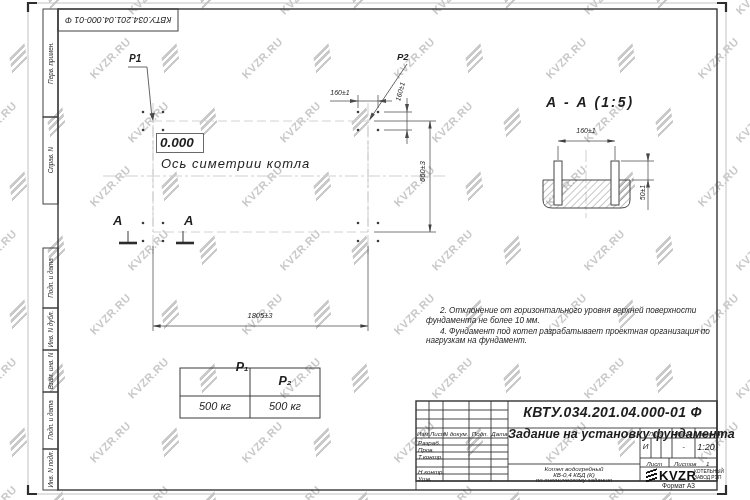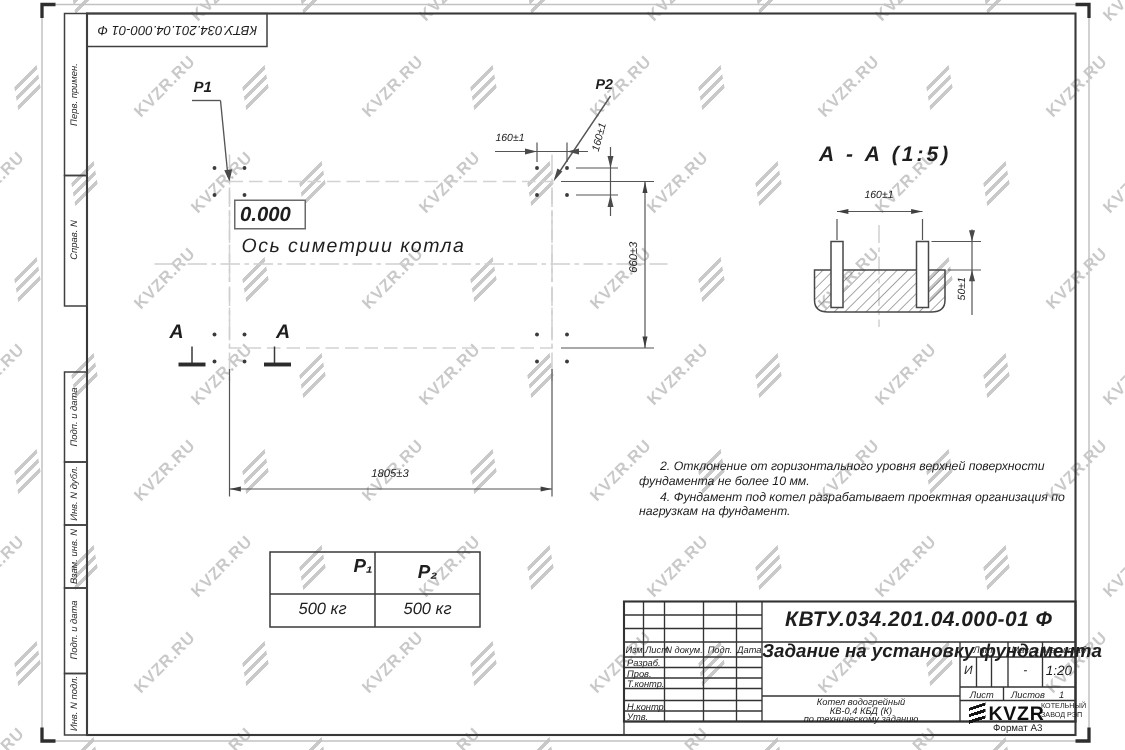--- a/index.html
+++ b/index.html
@@ -338,21 +338,21 @@
   <div class="txt" style="left:184px;top:213px;font-size:13px;font-weight:bold;">А</div>
   <div class="txt c" style="left:210px;top:311px;width:100px;font-size:7.5px;">1805±3</div>
   <div class="txt c rot90" style="left:402px;top:167px;width:40px;font-size:7.5px;">660±3</div>
   <div class="txt c" style="left:322px;top:89px;width:36px;font-size:7px;">160±1</div>
   <div class="txt c" style="left:380px;top:88px;width:40px;font-size:7px;transform:rotate(-75deg);">160±1</div>
 
   <div class="txt" style="left:546px;top:94px;font-size:14px;font-weight:bold;letter-spacing:2px;">А - А (1:5)</div>
   <div class="txt c" style="left:566px;top:127px;width:40px;font-size:7px;">160±1</div>
   <div class="txt c rot90" style="left:626px;top:189px;width:32px;font-size:7px;">50±1</div>
 
-  <div class="txt c lt-h" style="left:180px;top:370px;width:60px;padding-left:32px;">P₁</div>
+  <div class="txt c lt-h" style="left:180px;top:360px;width:60px;padding-left:32px;">P₁</div>
   <div class="txt c lt-h" style="left:250px;top:374px;width:70px;">P₂</div>
   <div class="txt c lt-v" style="left:180px;top:400px;width:70px;">500 кг</div>
   <div class="txt c lt-v" style="left:250px;top:400px;width:70px;">500 кг</div>
 
   <div id="notes">
     <p>2. Отклонение от горизонтального уровня верхней поверхности фундамента не более 10 мм.</p>
     <p>4. Фундамент под котел разрабатывает проектная организация по нагрузкам на фундамент.</p>
   </div>
 
   <div class="txt c" style="left:510px;top:404px;width:205px;font-size:14px;font-weight:bold;letter-spacing:.3px;">КВТУ.034.201.04.000-01 Ф</div>

